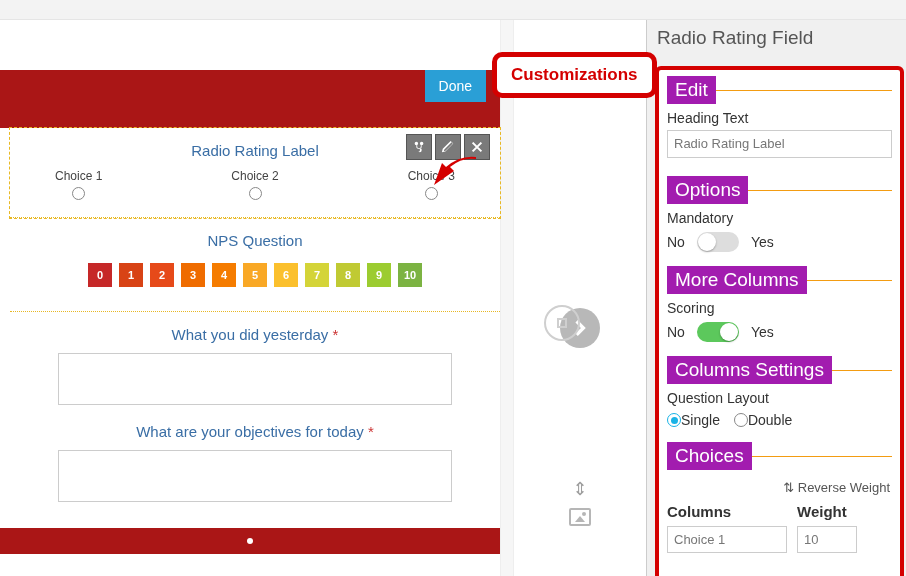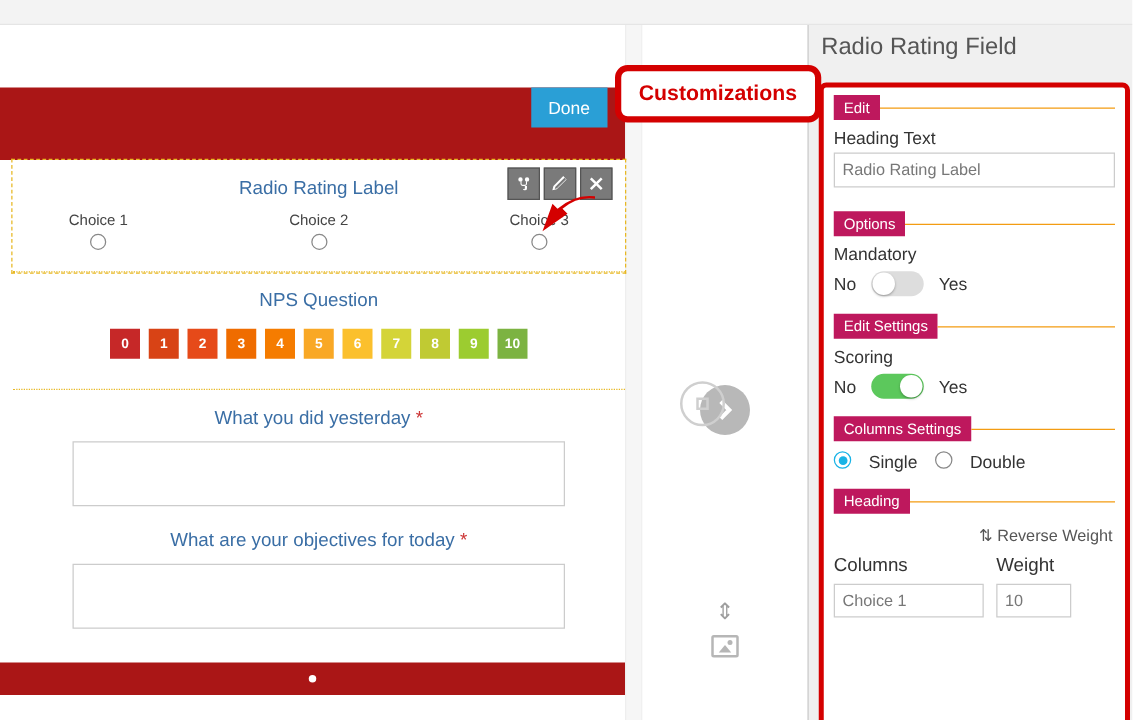--- a/index.html
+++ b/index.html
@@ -33,37 +33,37 @@
 .stop-circle .sq{width:10px;height:10px;border:2px solid #cfcfcf}
 .sort-ico{color:#9e9e9e;font-size:18px;margin-bottom:8px}
 .img-ico{width:22px;height:18px;border:2px solid #b6b6b6;border-radius:2px;position:relative;display:flex;align-items:center;justify-content:center}
 .img-ico .tri{width:0;height:0;border-left:5px solid transparent;border-right:5px solid transparent;border-bottom:6px solid #b6b6b6;margin-top:4px}
 .img-ico .sun{width:4px;height:4px;background:#b6b6b6;border-radius:50%;position:absolute;top:2px;right:3px}
 .right-pane{flex:1;background:#f0f0f0;position:relative;border-left:1px solid #ccc}
 .panel-title{font-size:19px;color:#555;padding:7px 10px 10px}
 .red-box{position:absolute;top:46px;left:8px;right:2px;bottom:-10px;border:4px solid #d40000;border-radius:6px;background:#fff;padding:6px 8px 0;overflow:hidden}
 .group{margin-bottom:14px}
 .legend-wrap{display:flex;align-items:center;margin-bottom:6px}
-.legend{background:#be185d;color:#fff;font-size:12px;padding:3px 8px;white-space:nowrap}
+.legend{background:#a21caf;color:#fff;font-size:19px;padding:3px 8px;white-space:nowrap}
 .legend-line{flex:1;height:1px;background:#f39c12;margin-left:0}
 .field-label{font-size:14px;color:#333;margin-bottom:4px}
 .txt-in{width:100%;border:1px solid #ccc;padding:5px 6px;font-size:13px;color:#777;resize:none;height:28px;font-family:inherit}
 .tog-row{display:flex;align-items:center;gap:12px;font-size:14px;color:#333;padding-top:2px}
 .toggle{width:42px;height:20px;background:#ddd;border-radius:10px;position:relative;cursor:pointer}
 .toggle .knob{width:18px;height:18px;background:#fff;border-radius:50%;position:absolute;top:1px;left:1px;box-shadow:0 1px 2px rgba(0,0,0,.3)}
 .toggle.on{background:#5cc85c}
 .toggle.on .knob{left:23px}
 .radio-row{display:flex;gap:14px;font-size:14px;color:#333;padding-top:2px}
-.radio-opt{display:flex;align-items:flex-start;gap:14px}
+.radio-opt{display:flex;align-items:center;gap:0}
 .rd{width:14px;height:14px;border:1.5px solid #888;border-radius:50%;display:inline-flex;align-items:center;justify-content:center}
 .rd.sel{border-color:#19b3e6}
 .rd.sel .d{width:7px;height:7px;background:#19b3e6;border-radius:50%}
 .rev{font-size:13px;color:#555;text-align:right;padding:4px 2px 8px}
 .cols-head{display:flex;gap:10px}
-.cols-head .c{font-weight:normal;font-size:15px;color:#333}
+.cols-head .c{font-weight:bold;font-size:15px;color:#333}
 .cols-head .c1{width:120px}
 .cols-head .c2{width:70px}
 .cols-row{display:flex;gap:10px;margin-top:6px}
 .cell-in{border:1px solid #ccc;padding:5px 6px;font-size:13px;color:#777}
 .cell-in.c1{width:120px}
 .cell-in.c2{width:60px}
 .callout{position:absolute;left:492px;top:52px;z-index:50}
 .callout-box{border:5px solid #d40000;border-radius:10px;background:#fff;padding:8px 14px;color:#d40000;font-weight:bold;font-size:17px}
 .arrow{position:absolute;left:432px;top:155px;z-index:40}
 .arrow svg{width:45px;height:38px}
@@ -175,55 +175,56 @@
           <span>No</span>
           <div class="toggle">
               <div class="knob"></div>
             </div>
           <span>Yes</span>
         </div>
       </div>
 
       <div class="group">
         <div class="legend-wrap">
-            <span class="legend">Edit Settings</span>
+            <span class="legend">More Columns</span>
             <div class="legend-line"></div>
           </div>
         <div class="field-label">Scoring</div>
         <div class="tog-row">
           <span>No</span>
           <div class="toggle on">
               <div class="knob"></div>
             </div>
           <span>Yes</span>
         </div>
       </div>
 
       <div class="group">
         <div class="legend-wrap">
             <span class="legend">Columns Settings</span>
             <div class="legend-line"></div>
           </div>
+        <div class="field-label">Question Layout</div>
         <div class="radio-row">
           <div class="radio-opt">
               <span class="rd sel">
                 <span class="d"></span>
               </span>
               <span>Single</span>
             </div>
           <div class="radio-opt">
               <span class="rd"></span>
               <span>Double</span>
             </div>
         </div>
       </div>
 
       <div class="group">
         <div class="legend-wrap">
-            <span class="legend">Heading</span>
+            <span class="legend">Choices</span>
             <div class="legend-line"></div>
           </div>
         <div class="rev">⇅ Reverse Weight</div>
         <div class="cols-head">
           <div class="c c1">Columns</div>
           <div class="c c2">Weight</div>
         </div>
         <div class="cols-row">
           <input class="cell-in c1" value="Choice 1" style="">
           <input class="cell-in c2" value="10" style="">

